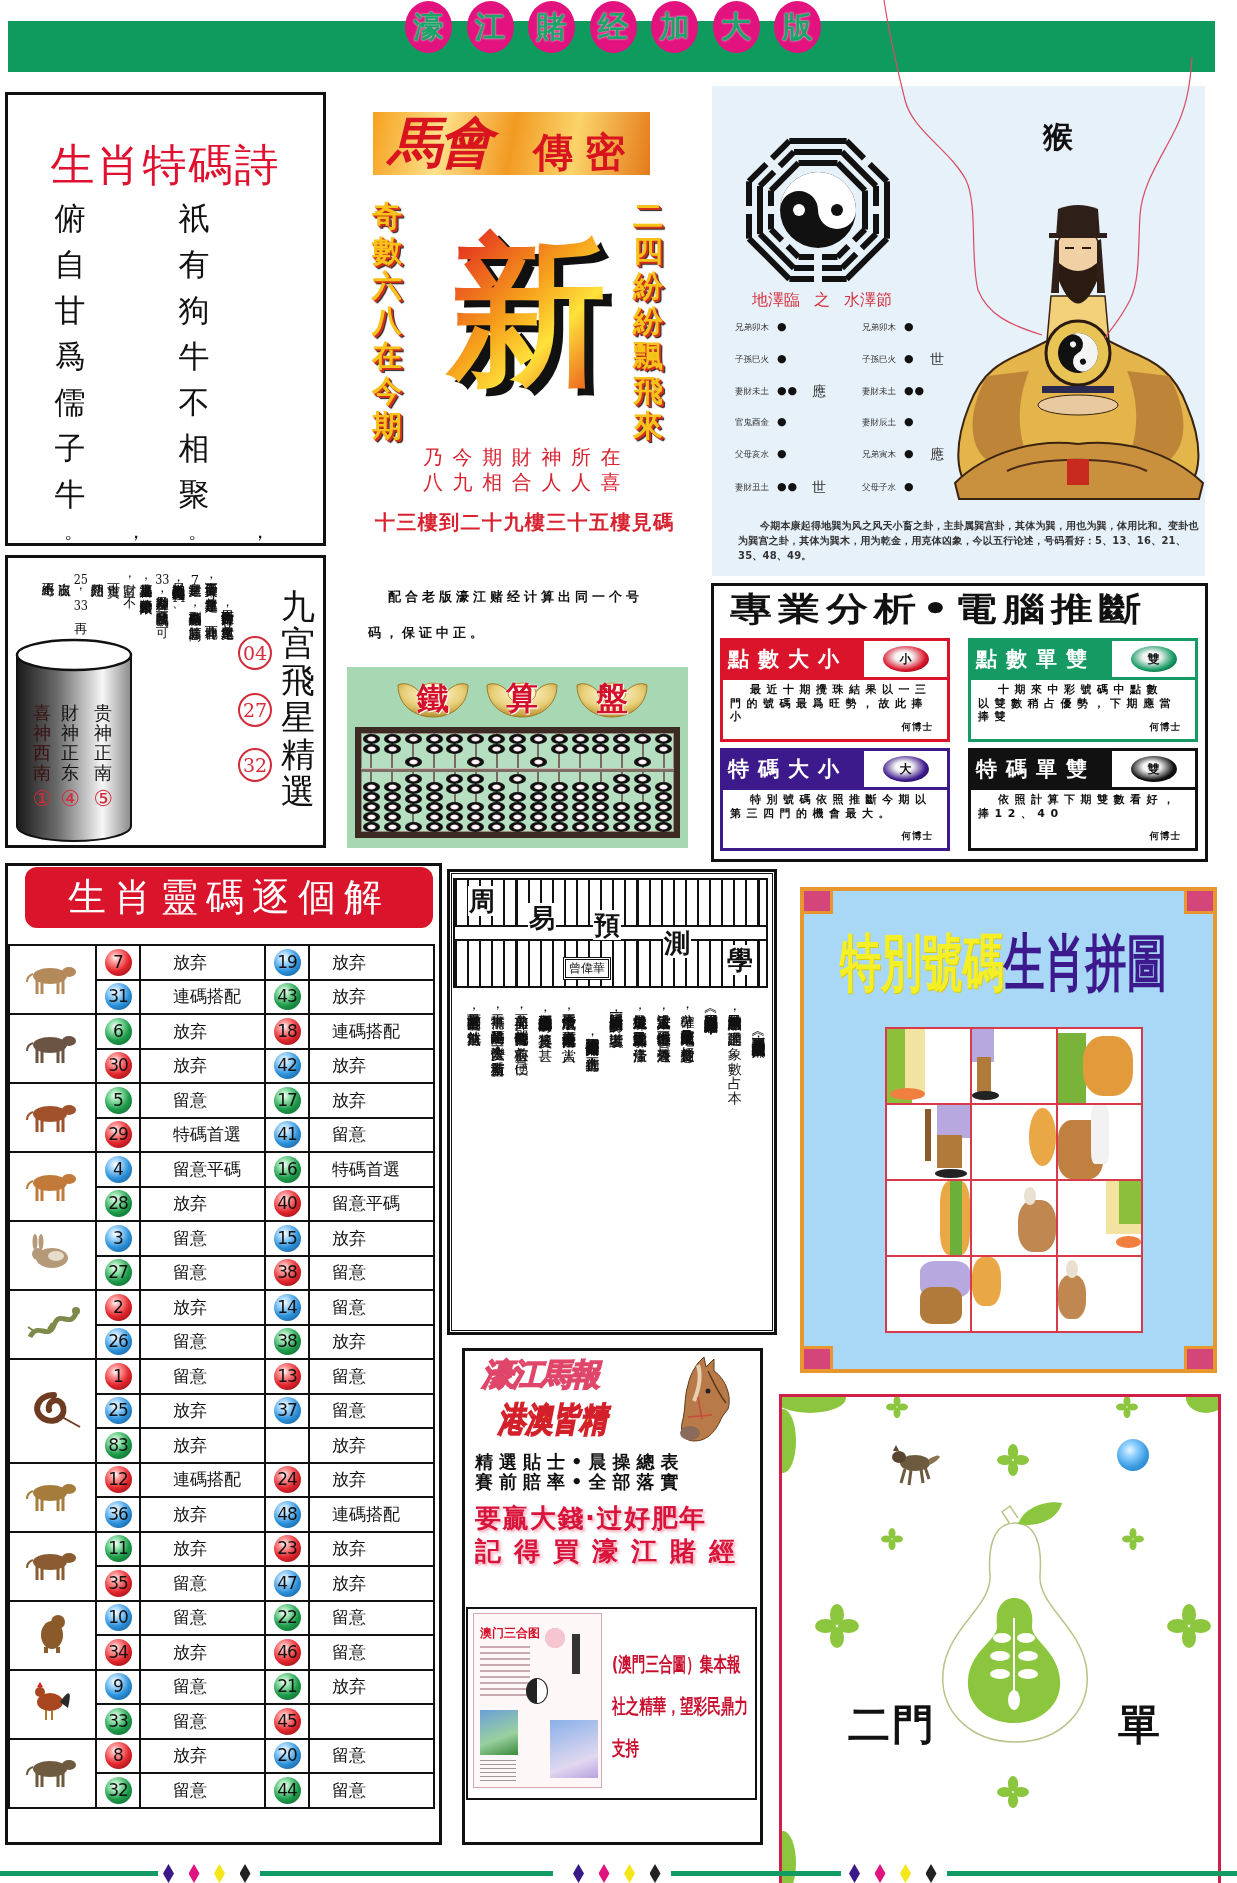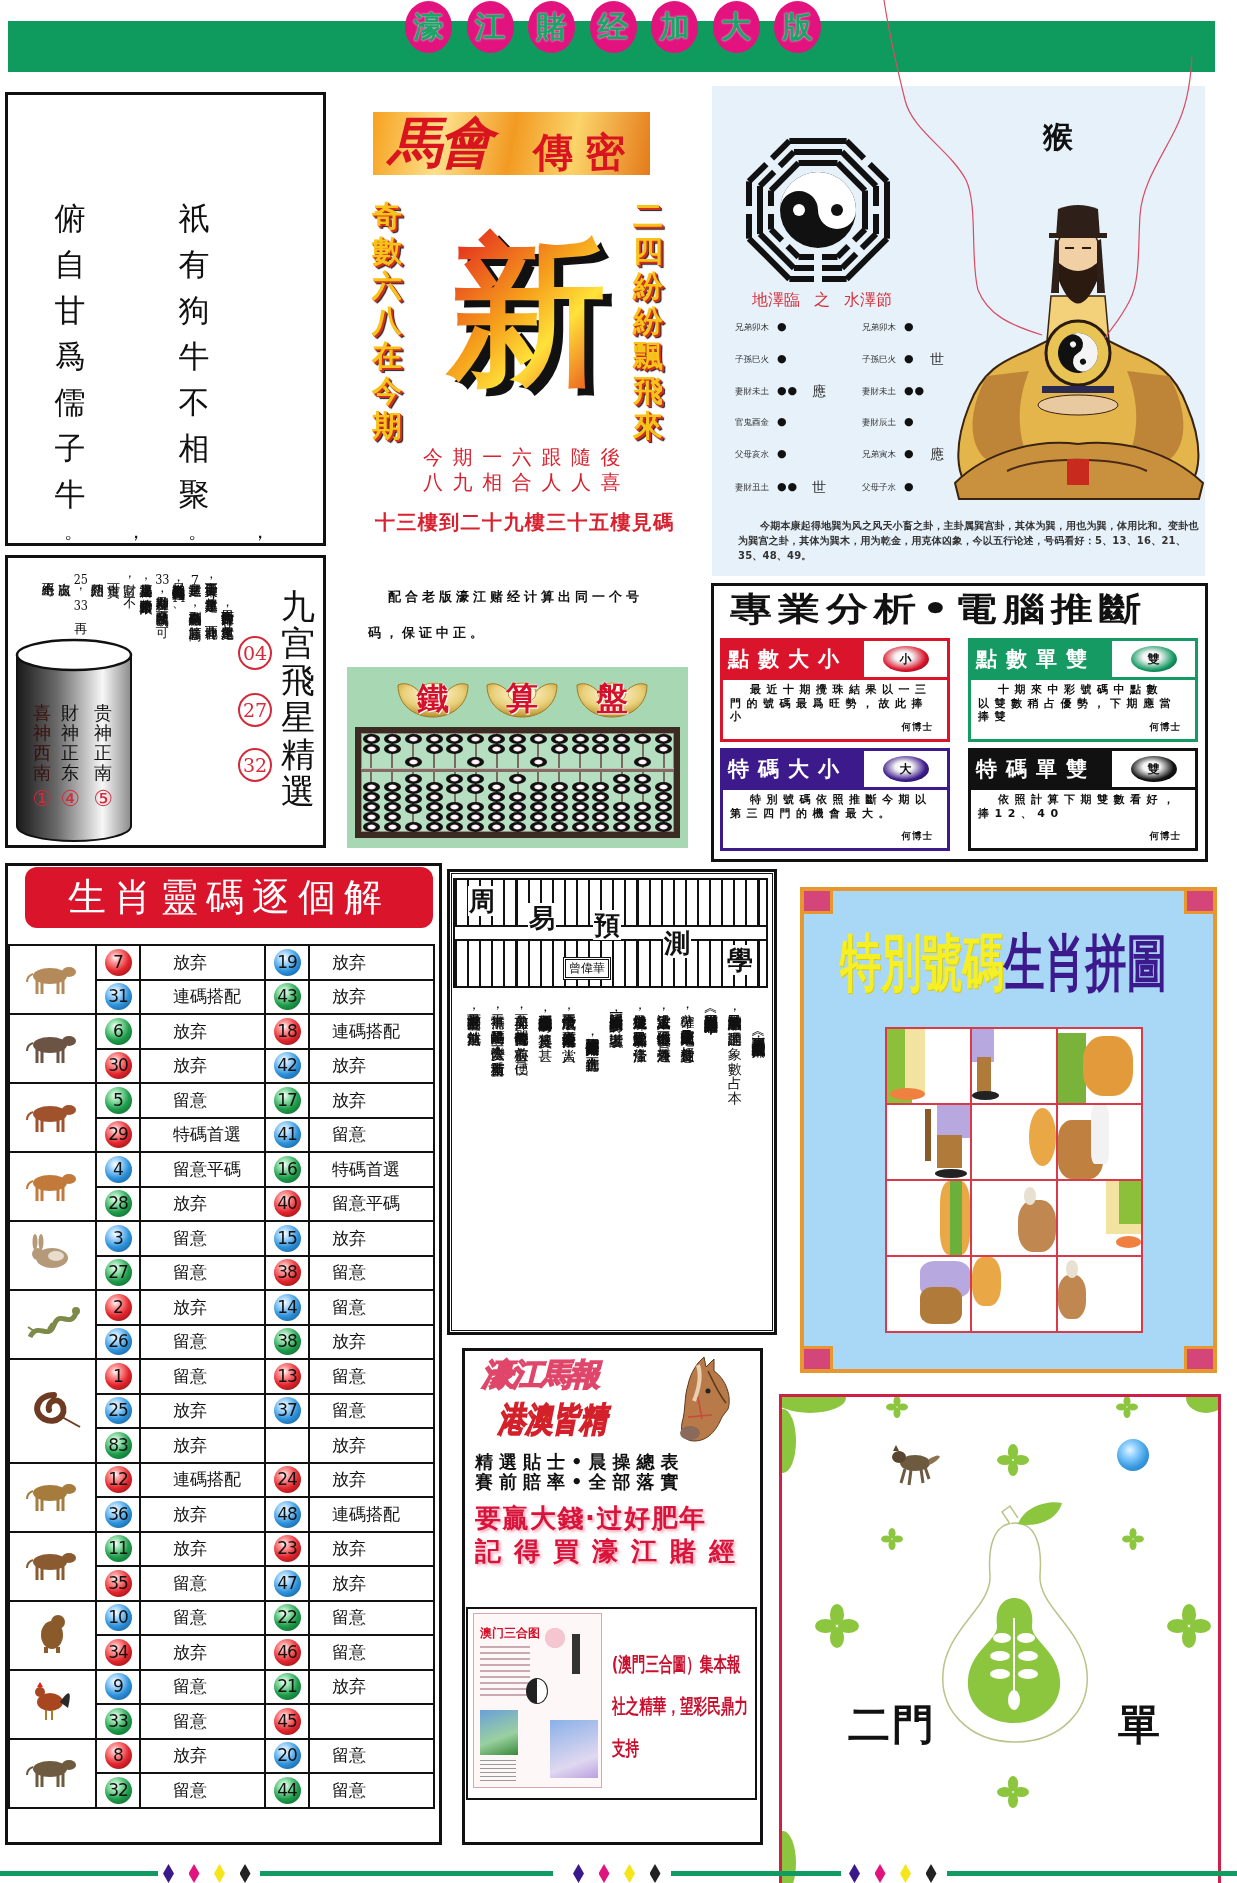--- a/index.html
+++ b/index.html
@@ -152,37 +152,38 @@
     <span class="mast-circle" style="left: 712.5px;">大</span>
     <span class="mast-circle" style="left: 774px;">版</span>
   </div>
 
 <svg id="strings" class="abs" width="1237" height="600" viewBox="0 0 1237 600">
   <path d="M884 0 C890 40 900 80 905 100 C912 130 950 150 966 180 C978 205 970 260 978 290 C988 315 1010 325 1042 335" fill="none" stroke="#d94c63" stroke-width="1.2"></path>
   <path d="M1192 57 C1190 90 1185 110 1175 130 C1160 160 1142 185 1140 215 C1138 250 1140 280 1130 300 C1120 320 1110 330 1105 338" fill="none" stroke="#d94c63" stroke-width="1.2"></path>
 </svg>
 
 <section id="poem-box" class="box">
+  <div class="poem-title sf">生肖特碼詩</div>
 <div class="poem-col sf" style="left: 46px;">俯自甘爲儒子牛</div>
     <div class="poem-punct" style="left: 50px;">。</div>
     <div class="poem-punct" style="left: 112px;">，</div>
     <div class="poem-col sf" style="left: 170px;">祇有狗牛不相聚</div>
     <div class="poem-punct" style="left: 174px;">。</div>
     <div class="poem-punct" style="left: 236px;">，</div>
   </section>
 
 <div id="mahui-banner" class="abs">
   <span class="mh-big sf">馬會</span>
   <span class="mh-small sf">傳密</span>
 </div>
 <div id="mh-left" class="mh-vert sf">奇數六八在今期</div>
 <div id="mh-right" class="mh-vert sf">二四紛紛飄飛來</div>
 <div id="mh-xin-shadow" class="mh-xin sf">新</div>
 <div id="mh-xin-front" class="mh-xin sf">新</div>
-<div id="mh-v1" class="mh-verse sf">今期一六跟隨後</div>
+<div id="mh-v1" class="mh-verse sf">乃今期財神所在</div>
 <div id="mh-v2" class="mh-verse sf">八九相合人人喜</div>
 <div id="mh-v3" class="mh-verse sf">十三樓到二十九樓三十五樓見碼</div>
 
 <section id="bagua-panel" class="abs">
   <div class="bg-zodiac sf">猴</div>
   <svg id="bagua-svg" width="170" height="170" viewBox="0 0 170 170">
       <g transform="rotate(0 85 85)">
         <rect x="65.495" y="35" width="39.01" height="6" fill="#111"></rect>
         <rect x="60.93" y="24" width="48.14" height="6" fill="#111"></rect>
         <rect x="56.365" y="13" width="57.269999999999996" height="6" fill="#111"></rect>

